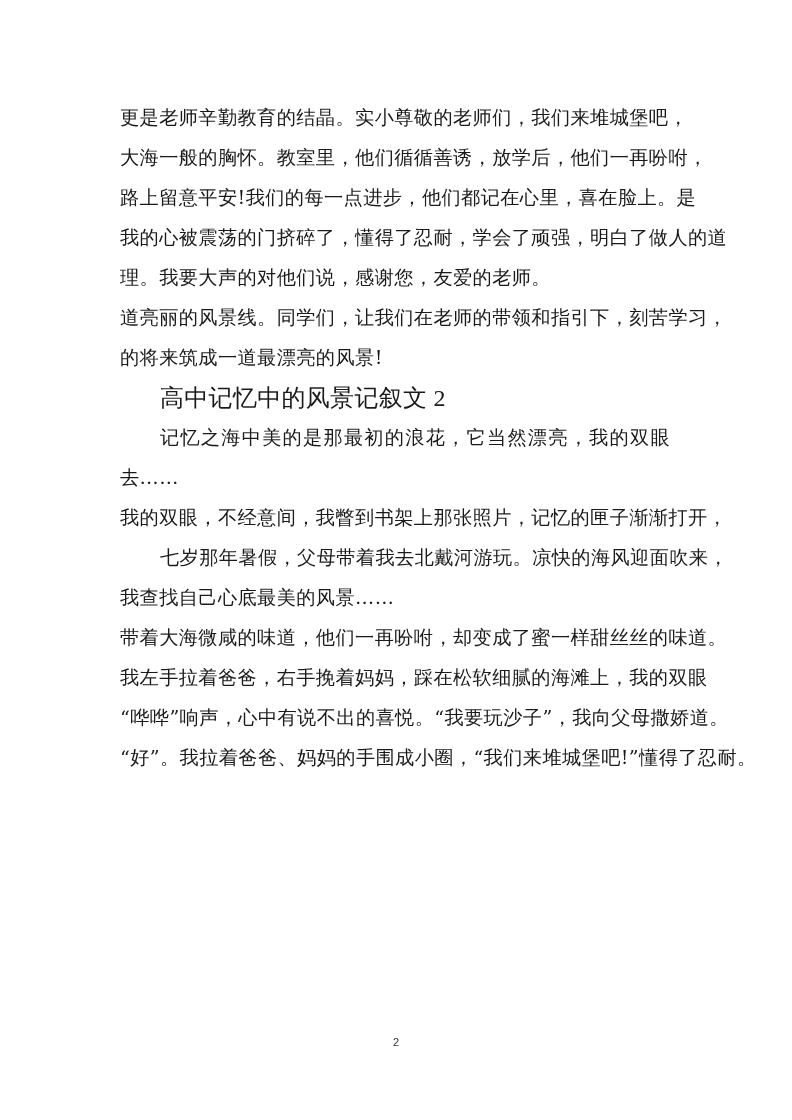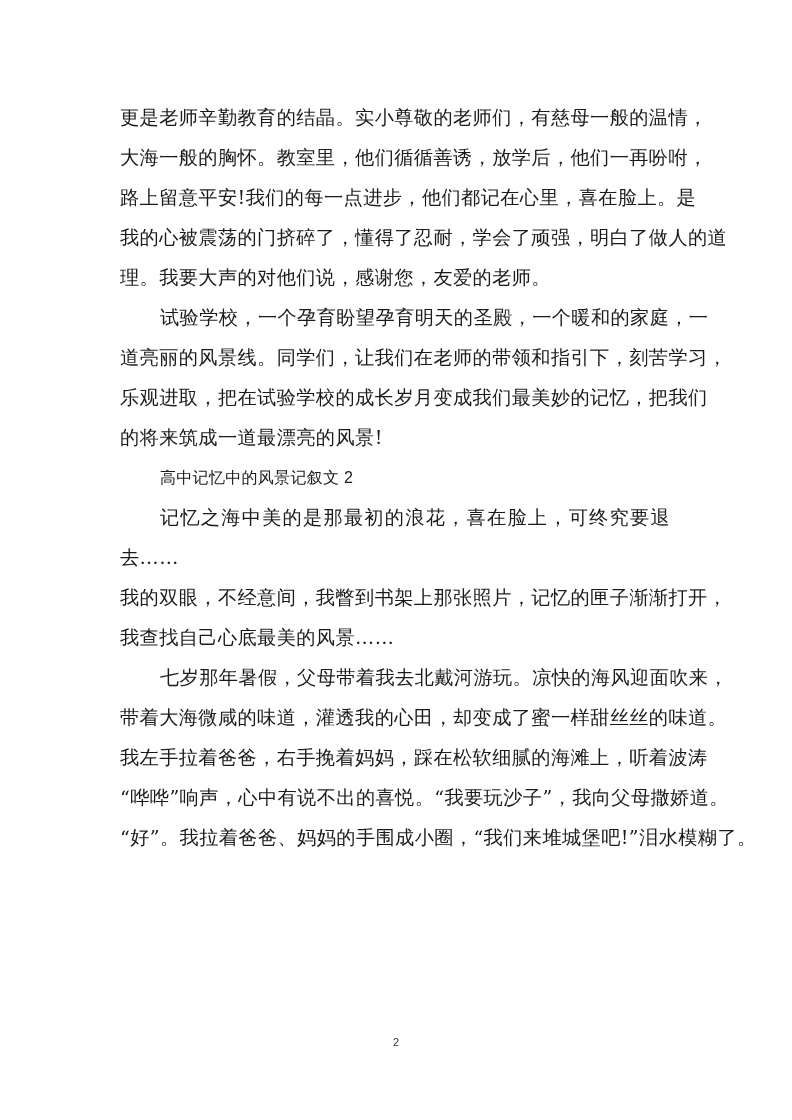--- a/index.html
+++ b/index.html
@@ -30,53 +30,51 @@
     text-align: justify;
     text-align-last: justify;
   }
   .line.last {
     text-align-last: left;
   }
   .indent {
     padding-left: 40px;
   }
   .heading {
-    font-family: Liberation Sans, sans-serif;
-    font-size: 16px;
+    font-family: Liberation Serif, serif;
+    font-size: 24px;
     letter-spacing: 0.3px;
   }
   .page-number {
     position: absolute;
     left: 0;
     width: 792px;
     top: 1036px;
     text-align: center;
     font-family: "Liberation Sans", sans-serif;
     font-size: 11px;
     color: #333;
   }
 </style>
 </head>
 <body>
 
 <div class="page">
-  <div class="line">更是老师辛勤教育的结晶。实小尊敬的老师们，有慈母一般的温情，</div>
+  <div class="line">更是老师辛勤教育的结晶。实小尊敬的老师们，我们来堆城堡吧，</div>
   <div class="line">大海一般的胸怀。教室里，他们循循善诱，放学后，他们一再吩咐，</div>
   <div class="line">路上留意平安!我们的每一点进步，他们都记在心里，喜在脸上。是</div>
   <div class="line">我的心被震荡的门挤碎了，懂得了忍耐，学会了顽强，明白了做人的道</div>
   <div class="line last">理。我要大声的对他们说，感谢您，友爱的老师。</div>
-  <div class="line indent">试验学校，一个孕育盼望孕育明天的圣殿，一个暖和的家庭，一</div>
   <div class="line">道亮丽的风景线。同学们，让我们在老师的带领和指引下，刻苦学习，</div>
-  <div class="line">乐观进取，把在试验学校的成长岁月变成我们最美妙的记忆，把我们</div>
   <div class="line last">的将来筑成一道最漂亮的风景!</div>
   <div class="line indent last heading">高中记忆中的风景记叙文 2</div>
-  <div class="line indent">记忆之海中美的是那最初的浪花，喜在脸上，可终究要退</div>
+  <div class="line indent">记忆之海中美的是那最初的浪花，它当然漂亮，我的双眼</div>
   <div class="line last">去……</div>
   <div class="line">我的双眼，不经意间，我瞥到书架上那张照片，记忆的匣子渐渐打开，</div>
+  <div class="line indent">七岁那年暑假，父母带着我去北戴河游玩。凉快的海风迎面吹来，</div>
   <div class="line last">我查找自己心底最美的风景……</div>
-  <div class="line indent">七岁那年暑假，父母带着我去北戴河游玩。凉快的海风迎面吹来，</div>
-  <div class="line">带着大海微咸的味道，灌透我的心田，却变成了蜜一样甜丝丝的味道。</div>
-  <div class="line">我左手拉着爸爸，右手挽着妈妈，踩在松软细腻的海滩上，听着波涛</div>
+  <div class="line">带着大海微咸的味道，他们一再吩咐，却变成了蜜一样甜丝丝的味道。</div>
+  <div class="line">我左手拉着爸爸，右手挽着妈妈，踩在松软细腻的海滩上，我的双眼</div>
   <div class="line">“哗哗”响声，心中有说不出的喜悦。“我要玩沙子”，我向父母撒娇道。</div>
-  <div class="line">“好”。我拉着爸爸、妈妈的手围成小圈，“我们来堆城堡吧!”泪水模糊了。</div>
+  <div class="line">“好”。我拉着爸爸、妈妈的手围成小圈，“我们来堆城堡吧!”懂得了忍耐。</div>
 </div>
 
 <div class="page-number">2</div>
 
 </body></html>

